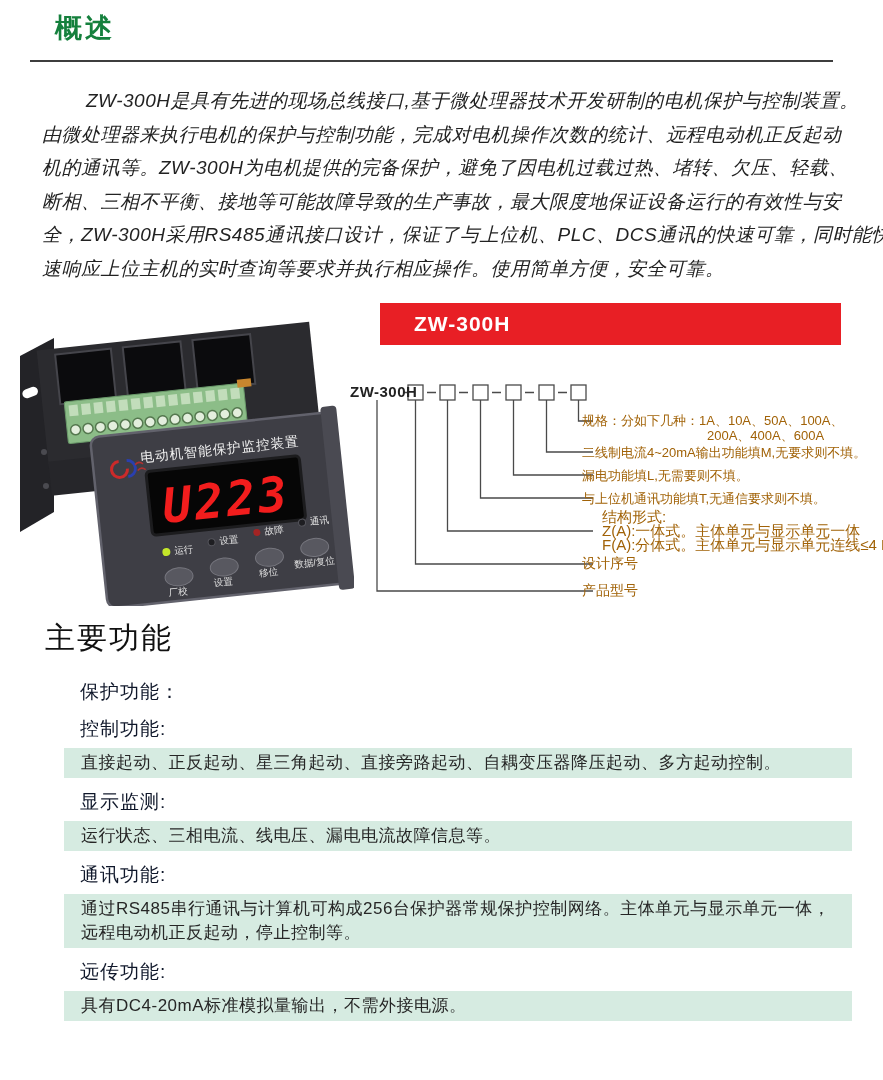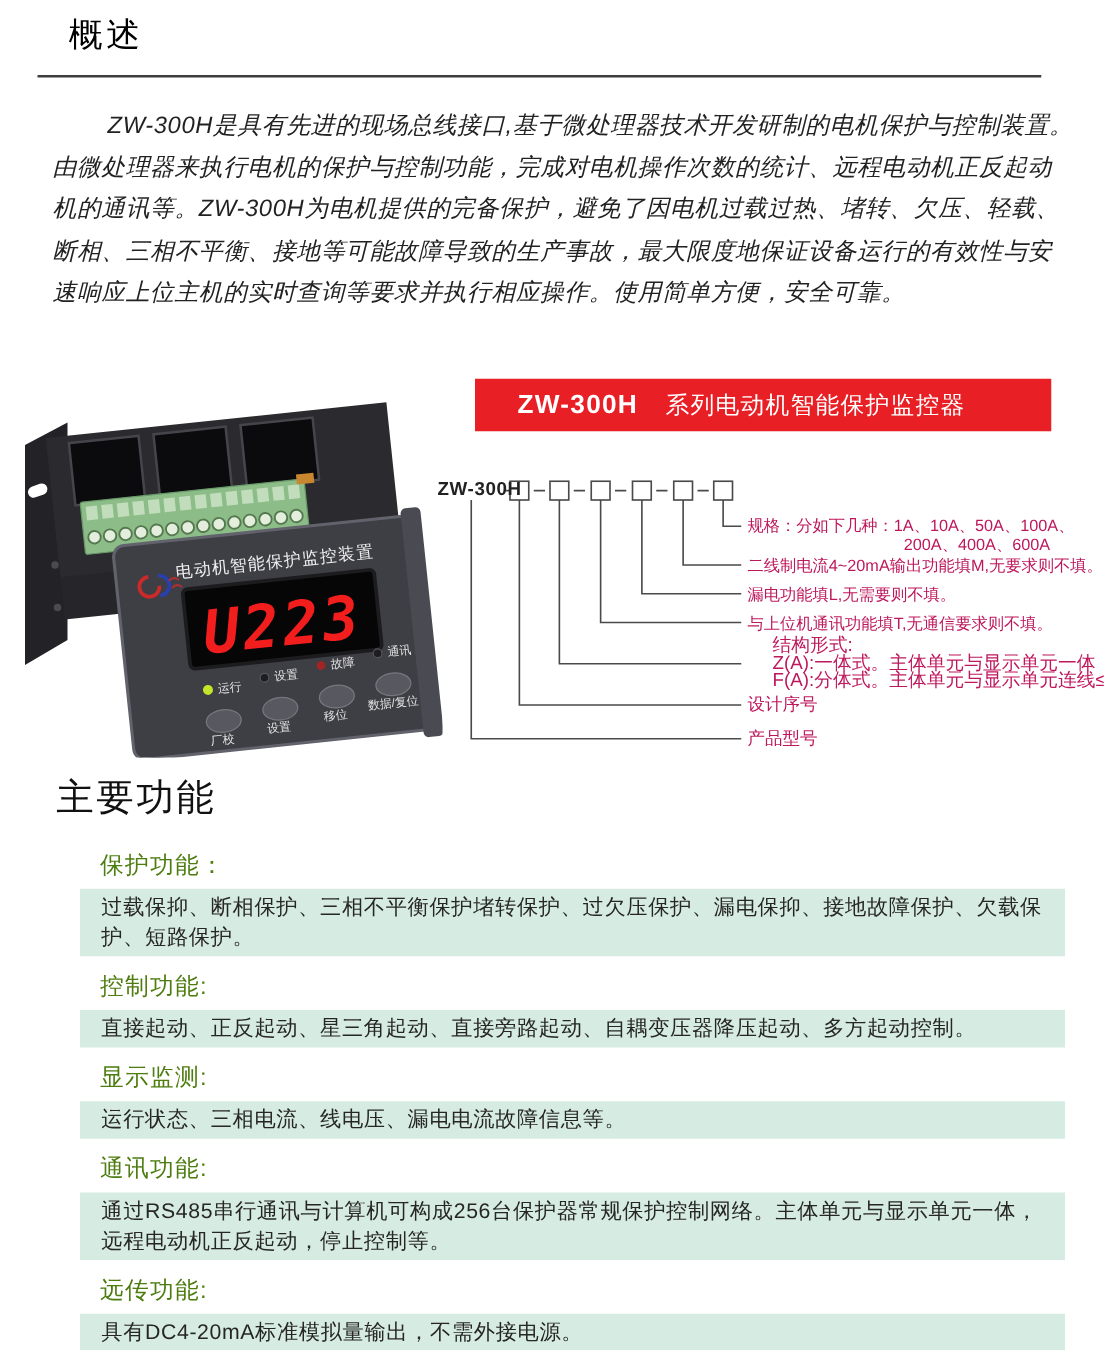--- a/index.html
+++ b/index.html
@@ -3,21 +3,21 @@
 <meta charset="utf-8">
 <style>
   html,body{margin:0;padding:0;background:#ffffff;}
   body{
     width:883px;height:1080px;position:relative;overflow:hidden;
     font-family:"Liberation Sans","DejaVu Sans",sans-serif;color:#1f1f1f;
   }
   
   .overview-title{
     position:absolute;left:55px;top:10px;
-    font-size:27px;font-weight:normal;letter-spacing:3px;color:#000000;
+    font-size:27px;font-weight:bold;letter-spacing:3px;color:#15803d;
   }
   .rule{
     position:absolute;left:30px;top:60px;width:803px;height:2px;background:#3d3d3d;
   }
   
   .intro{
     position:absolute;left:42px;top:84px;width:800px;
     font-size:19px;line-height:33.5px;color:#222;letter-spacing:0.5px;
   }
   .intro .line{white-space:nowrap;font-style:italic;}
@@ -30,32 +30,32 @@
   }
   .banner .model{font-size:21px;font-weight:bold;letter-spacing:1px;}
   .banner .name{font-size:19px;margin-left:22px;letter-spacing:1px;}
   
   .diagram{position:absolute;left:350px;top:380px;width:533px;height:228px;}
   .diagram svg{position:absolute;left:0;top:0;}
   .diagram .prefix{
     position:absolute;left:0;top:3px;font-size:15px;font-weight:bold;color:#222;
     letter-spacing:0.5px;
   }
-  .dlabel{position:absolute;left:248px;font-size:13px;color:#be185d;white-space:nowrap;line-height:15px;}
+  .dlabel{position:absolute;left:232px;font-size:13px;color:#a16207;white-space:nowrap;line-height:15px;}
   .dlabel.small{font-size:15px;line-height:14px;margin-left:20px;}
   .dlabel .indent2{padding-left:125px;}
   
   .main-functions{position:absolute;left:0;top:616px;width:883px;}
   .mf-heading{
     margin:0 0 0 45px;padding-top:2px;font-size:30px;font-weight:normal;
     letter-spacing:2px;color:#111;
   }
   .section{margin-top:11px;}
   .section .sec-title{
-    margin-left:80px;font-size:19px;color:#4d7c0f;letter-spacing:1px;
+    margin-left:80px;font-size:19px;color:#0f172a;letter-spacing:1px;
   }
   .section .sec-row{
     margin-left:64px;margin-top:6px;width:788px;box-sizing:border-box;
     background:#d6ebe1;padding:3px 10px 3px 17px;
     font-size:17px;line-height:24px;color:#262626;letter-spacing:0.5px;
   }
   
   .device{position:absolute;left:6px;top:300px;width:348px;height:306px;}
   .seg{
     font-family:"DejaVu Sans Mono","Liberation Mono",monospace;
@@ -66,20 +66,21 @@
 <body>
 
 <div class="overview-title">概述</div>
 <div class="rule"></div>
 
 <div class="intro">
   <div class="line first">ZW-300H是具有先进的现场总线接口,基于微处理器技术开发研制的电机保护与控制装置。</div>
   <div class="line">由微处理器来执行电机的保护与控制功能，完成对电机操作次数的统计、远程电动机正反起动</div>
   <div class="line">机的通讯等。ZW-300H为电机提供的完备保护，避免了因电机过载过热、堵转、欠压、轻载、</div>
   <div class="line">断相、三相不平衡、接地等可能故障导致的生产事故，最大限度地保证设备运行的有效性与安</div>
+  <div class="line">全，ZW-300H采用RS485通讯接口设计，保证了与上位机、PLC、DCS通讯的快速可靠，同时能快</div>
   <div class="line">速响应上位主机的实时查询等要求并执行相应操作。使用简单方便，安全可靠。</div>
 </div>
 
 <div class="device">
   <svg width="348" height="306" viewBox="0 0 348 306">
 
     <path d="M14,56 L48,38 L48,212 L14,232 Z" fill="#232327"></path>
     <rect x="16" y="88" width="16" height="9" rx="4.5" fill="#ffffff" transform="rotate(-20 24 92)"></rect>
     <circle cx="38" cy="152" r="3" fill="#4a4a50"></circle>
     <circle cx="40" cy="186" r="3" fill="#4a4a50"></circle>
@@ -163,21 +164,20 @@
         <text x="240" y="284">移位</text>
         <ellipse cx="298" cy="261" rx="14" ry="9" fill="#585860" stroke="#76767e"></ellipse>
         <text x="276" y="279">数据/复位</text>
       </g>
     </g>
   </svg>
 </div>
 
 <div class="banner">
   <span class="model">ZW-300H</span>
-  <span class="name">系列电动机智能保护监控器</span>
 </div>
 
 <div class="diagram">
   <svg width="533" height="228" viewBox="0 0 533 228">
     <g stroke="#4a4a4a" stroke-width="1.3" fill="none">
 
       <path d="M53,12.5 H58 M77,12.5 H86 M109,12.5 H118 M142,12.5 H151 M175,12.5 H184 M208,12.5 H217"></path>
 
       <rect x="58" y="5" width="15" height="15"></rect>
       <rect x="90" y="5" width="15" height="15"></rect>
@@ -210,21 +210,20 @@
   </div>
   <div class="dlabel" style="top:176px;font-size:14px">设计序号</div>
   <div class="dlabel" style="top:203px;font-size:14px">产品型号</div>
 </div>
 
 <div class="main-functions">
   <h2 class="mf-heading">主要功能</h2>
 
   <div class="section" style="margin-top:20px">
     <div class="sec-title">保护功能：</div>
-    <div class="sec-row">过载保抑、断相保护、三相不平衡保护堵转保护、过欠压保护、漏电保抑、接地故障保护、欠载保护、短路保护。</div>
   </div>
   <div class="section">
     <div class="sec-title">控制功能:</div>
     <div class="sec-row">直接起动、正反起动、星三角起动、直接旁路起动、自耦变压器降压起动、多方起动控制。</div>
   </div>
   <div class="section">
     <div class="sec-title">显示监测:</div>
     <div class="sec-row">运行状态、三相电流、线电压、漏电电流故障信息等。</div>
   </div>
   <div class="section">

